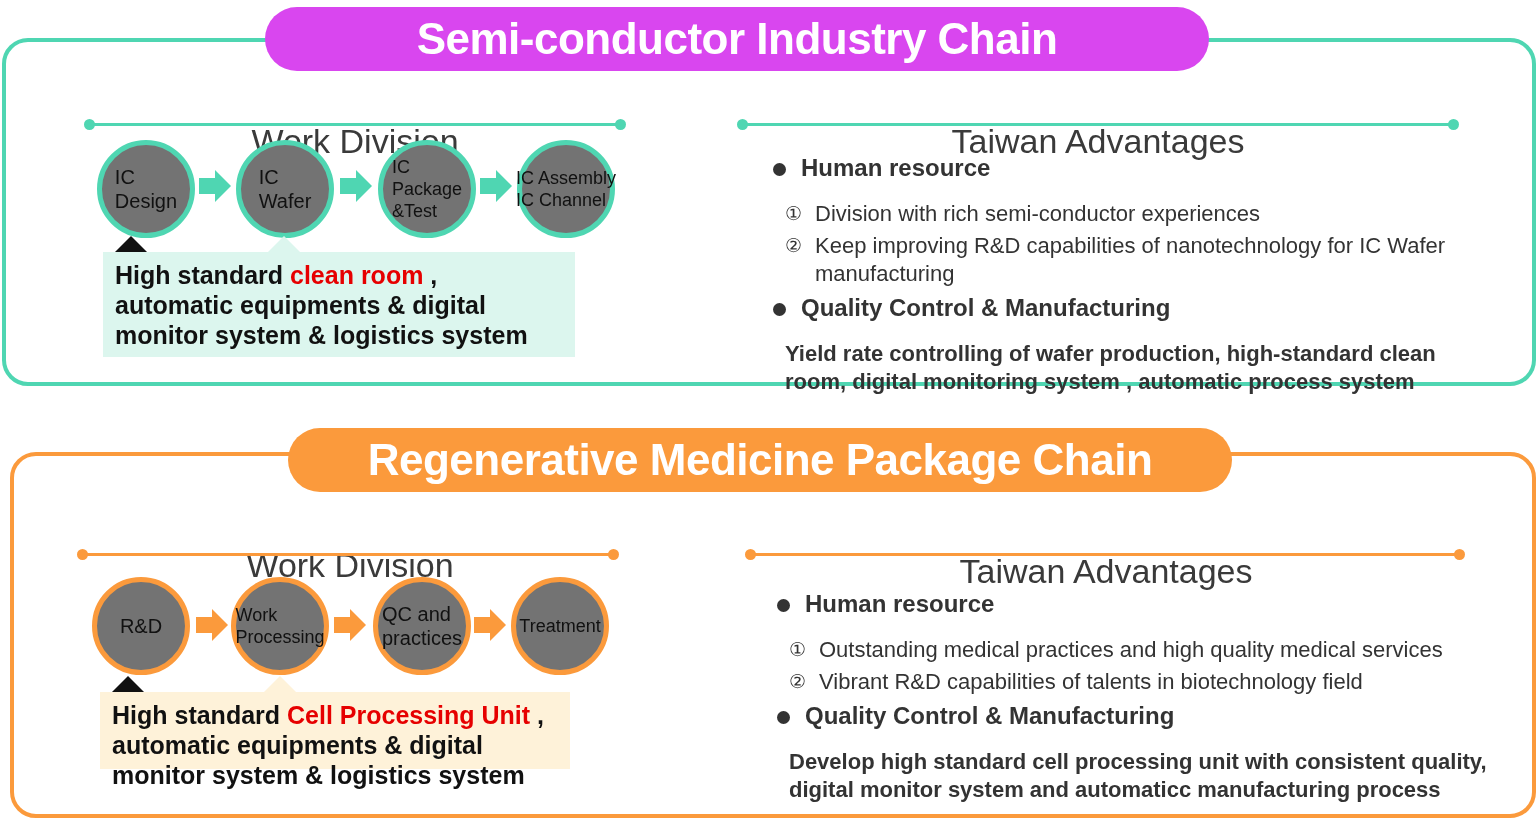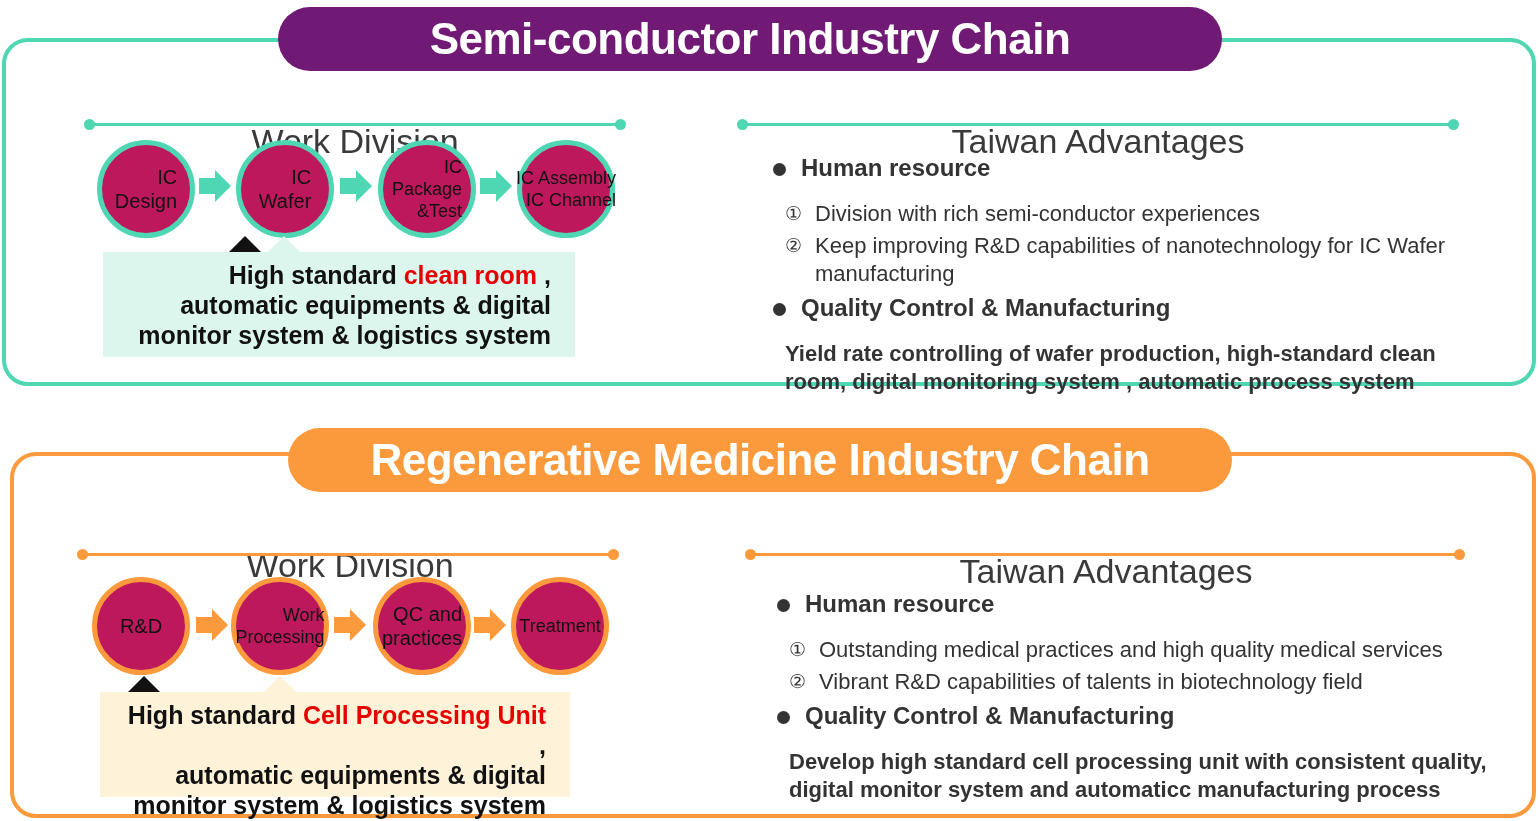--- a/index.html
+++ b/index.html
@@ -6,43 +6,43 @@
   body { width:1538px; height:821px; position:relative; overflow:hidden;
          font-family:"Liberation Sans", sans-serif; color:#333; }
   .panel { position:absolute; border:4px solid; border-radius:26px; box-sizing:border-box; }
   .banner { position:absolute; border-radius:34px; color:#fff; font-weight:bold;
             display:flex; align-items:center; justify-content:center; box-sizing:border-box; letter-spacing:-0.5px; }
   .heading { position:absolute; text-align:center; color:#3a3a3a; font-size:34px;margin-top:46px; }
   .rule { position:absolute; height:3px; }
   .rule::before, .rule::after { content:""; position:absolute; top:-4px; width:11px; height:11px; border-radius:50%; background:inherit; }
   .rule::before { left:-5px; } .rule::after { right:-5px; }
   .circle { position:absolute; width:88px; height:88px; border-radius:50%; border:5px solid;
-            background:#be185d; display:flex; align-items:center; justify-content:center; text-align:right;
+            background:#737373; display:flex; align-items:center; justify-content:center; text-align:left;
             font-size:20px; line-height:24px; color:#111; white-space:pre-line; }
   .circle.small { font-size:18px; line-height:22px; }
   .arrow { position:absolute; width:32px; height:32px; }
   .callout { position:absolute; font-weight:bold; font-size:25px; line-height:30px; color:#111;
-             padding:8px 24px; box-sizing:border-box;text-align:right; }
+             padding:8px 12px; box-sizing:border-box; }
   .callout::before { content:""; position:absolute; top:-16px; width:0; height:0;
                      border-left:16px solid transparent; border-right:16px solid transparent; border-bottom:16px solid; }
   .hl { color:#e60000; }
   .adv { position:absolute; color:#333; }
   .bullet { font-size:24px; font-weight:bold; margin:16px; line-height:32px; position:relative; padding-left:28px; color:#333; }
   .bullet .dot { position:absolute; left:0; top:11px; width:13px; height:13px; border-radius:50%; background:#333; }
   .sub { font-size:22px; line-height:28px; margin:2px 0 4px 28px; padding-left:30px; position:relative; color:#333; }
   .sub .num { position:absolute; left:0; top:0; font-size:19px; }
   .desc { font-size:22px; line-height:28px; margin:2px 0 0 28px; color:#333;font-weight:bold; }
   
 </style>
 </head>
 <body>
 
 <div>
   <div class="panel" style="left:2px;top:38px;width:1534px;height:348px;border-color:#4fd6b2;"></div>
-  <div class="banner" style="left:278px;top:7px;width:944px;height:64px;background:#701a75;font-size:44px;">
+  <div class="banner" style="left:265px;top:7px;width:944px;height:64px;background:#d946ef;font-size:44px;">
     <span>Semi-conductor Industry Chain</span>
   </div>
 
   <div class="heading" style="left:90px;top:76px;width:530px;">Work Division</div>
   <div class="rule" style="left:89px;top:123px;width:532px;background:#4fd6b2;"></div>
 
   <div class="circle" style="left:97px;top:140px;border-color:#4fd6b2;">IC
 Design</div>
   <svg class="arrow" style="left:199px;top:170px;" viewBox="0 0 32 32">
       <polygon points="0,8 16,8 16,0 32,16 16,32 16,24 0,24" fill="#4fd6b2"></polygon>
@@ -77,21 +77,21 @@
     <div class="sub"><span class="num">①</span><span>Division with rich semi-conductor experiences</span></div>
     <div class="sub" style="width:640px;"><span class="num">②</span><span>Keep improving R&amp;D capabilities of nanotechnology for IC Wafer manufacturing</span></div>
     <div class="bullet" style="margin-top:2px;"><span class="dot"></span><span>Quality Control &amp; Manufacturing</span></div>
     <div class="desc" style="width:680px;">Yield rate controlling of wafer production, high-standard clean room, digital monitoring system , automatic process system</div>
   </div>
 </div>
 
 <div>
   <div class="panel" style="left:10px;top:452px;width:1526px;height:366px;border-color:#fb9a3c;"></div>
   <div class="banner" style="left:288px;top:428px;width:944px;height:64px;background:#fb9a3c;font-size:44px;">
-    <span>Regenerative Medicine Industry Chain</span>
+    <span>Regenerative Medicine Package Chain</span>
   </div>
 
   <div class="heading" style="left:85px;top:500px;width:530px;">Work Division</div>
   <div class="rule" style="left:82px;top:553px;width:532px;background:#fb9a3c;"></div>
 
   <div class="circle" style="left:92px;top:577px;border-color:#fb9a3c;">R&amp;D</div>
   <svg class="arrow" style="left:196px;top:609px;" viewBox="0 0 32 32">
       <polygon points="0,8 16,8 16,0 32,16 16,32 16,24 0,24" fill="#fb9a3c"></polygon>
     </svg>
   <div class="circle small" style="left:231px;top:577px;border-color:#fb9a3c;">Work
@@ -99,21 +99,21 @@
   <svg class="arrow" style="left:334px;top:609px;" viewBox="0 0 32 32">
       <polygon points="0,8 16,8 16,0 32,16 16,32 16,24 0,24" fill="#fb9a3c"></polygon>
     </svg>
   <div class="circle" style="left:373px;top:577px;border-color:#fb9a3c;">QC and
 practices</div>
   <svg class="arrow" style="left:474px;top:609px;" viewBox="0 0 32 32">
       <polygon points="0,8 16,8 16,0 32,16 16,32 16,24 0,24" fill="#fb9a3c"></polygon>
     </svg>
   <div class="circle small" style="left:511px;top:577px;border-color:#fb9a3c;">Treatment</div>
 
-  <div class="callout" style="left:100px;top:692px;width:470px;height:105px;background:#fef2d9;">
+  <div class="callout" style="left:100px;top:692px;width:470px;height:77px;background:#fef2d9;">
     <span>High standard </span><span class="hl">Cell Processing Unit</span><span style="white-space:pre-line;"> ,
 automatic equipments &amp; digital
 monitor system &amp; logistics system</span>
   </div>
   <div style="position:absolute;left:264px;top:676px;width:0;height:0;border-left:16px solid transparent;border-right:16px solid transparent;border-bottom:16px solid #fef2d9;"></div>
 
   <div class="heading" style="left:748px;top:506px;width:716px;">Taiwan Advantages</div>
   <div class="rule" style="left:750px;top:553px;width:710px;background:#fb9a3c;"></div>
 
   <div class="adv" style="left:761px;top:572px;width:760px;">

